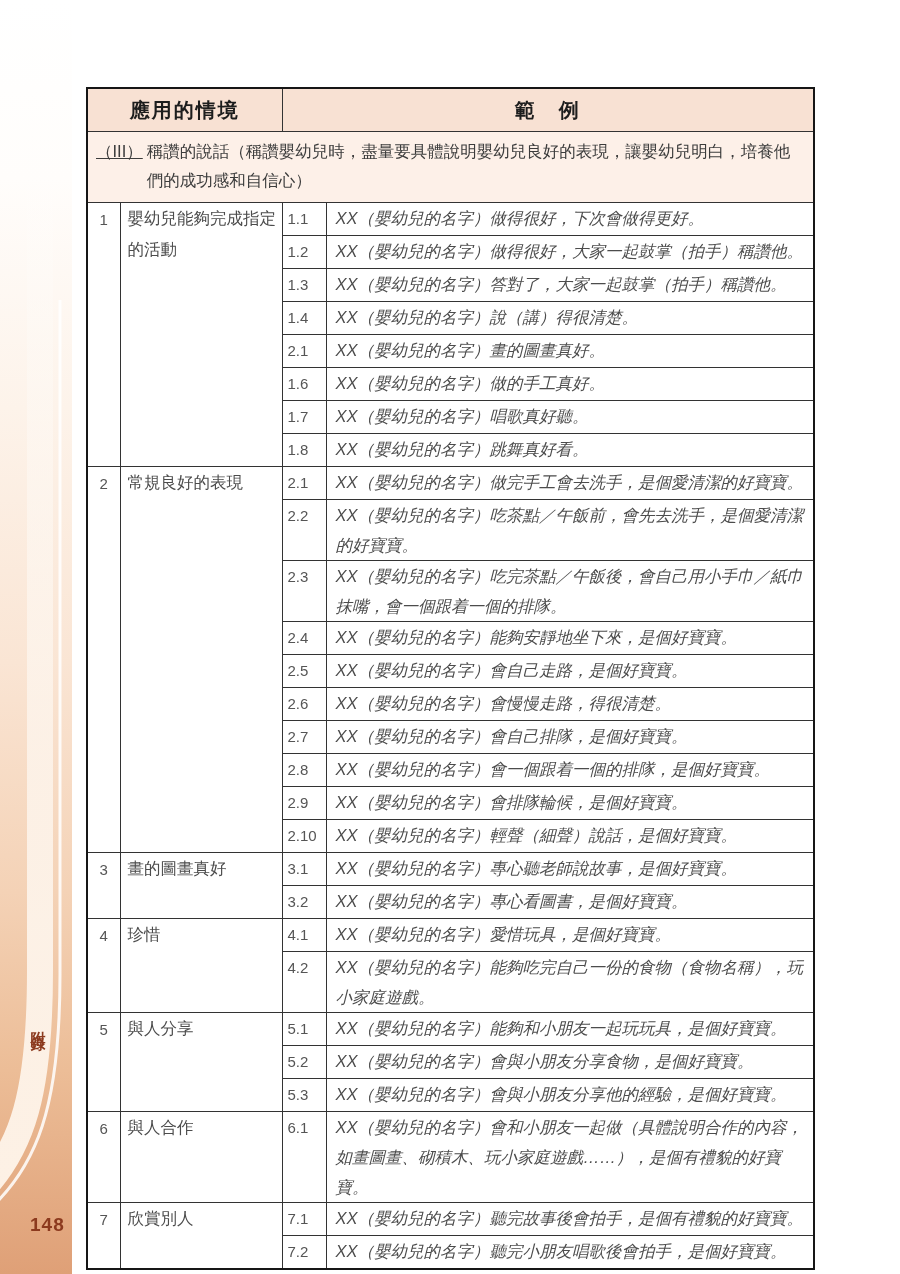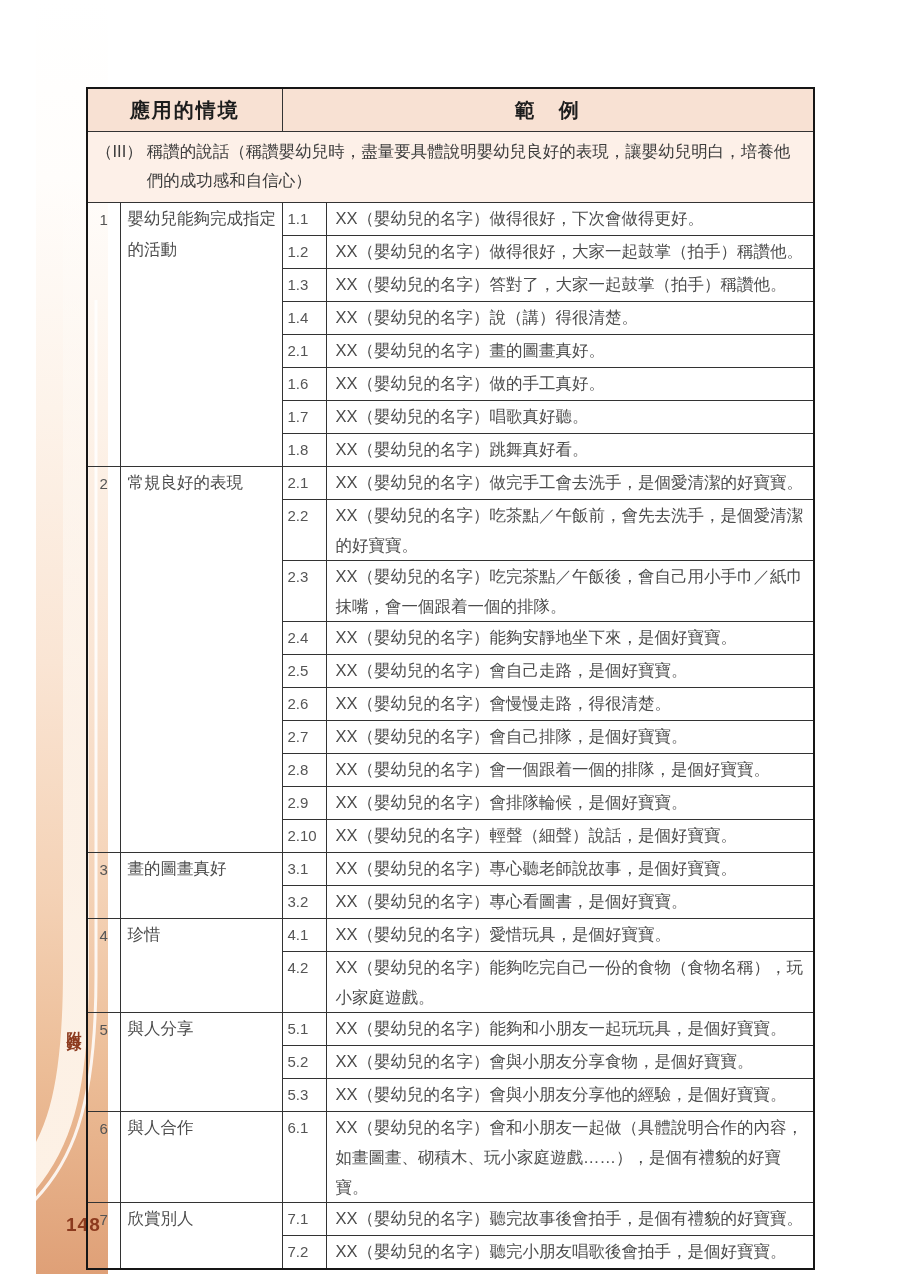--- a/index.html
+++ b/index.html
@@ -9,21 +9,20 @@
     background:#ffffff;
     overflow:hidden;
     font-family:"Liberation Sans","DejaVu Sans",sans-serif;
   }
   
   .sidebar{
     position:absolute;left:0;top:0;width:72px;height:1274px;
     background:linear-gradient(180deg,
       #ffffff 0%, #fffdfb 14%, #fdf3ea 32%, #fae5d4 52%,
       #f4d2b6 70%, #ecbd97 84%, var(--sidebar-bottom) 100%);
-    margin-left:36px;
   }
   .sidebar svg{position:absolute;left:0;top:0;}
   .appendix-label{
     position:absolute;left:28px;top:1019px;
     writing-mode:vertical-rl;text-orientation:upright;
     font-size:15px;font-weight:bold;letter-spacing:5px;
     color:var(--accent-text);
   }
   .page-number{
     position:absolute;left:30px;top:1214px;
@@ -47,37 +46,37 @@
     font-size:20px;font-weight:bold;color:#1d1d1d;
     text-align:center;letter-spacing:2px;
     border-bottom-width:2.5px;
   }
   td.section{
     background:var(--section-bg);
     color:#3c3c3c;font-size:16.5px;line-height:29px;
     padding:5px 8px 7px 8px;
   }
   .secflex{display:flex;align-items:flex-start;}
-  .sec-prefix{flex:0 0 auto;padding-right:4px;white-space:nowrap;}
+  .sec-prefix{flex:0 0 auto;padding-right:4px;white-space:nowrap;text-decoration:underline;}
   .sec-text{flex:1 1 auto;}
   td.gno{
     text-align:center;vertical-align:top;
     line-height:31px;font-size:15px;color:#555555;
   }
   td.sit{
     vertical-align:top;line-height:31px;
     padding:0 4px 0 7px;font-size:16.5px;color:#4c4c4c;margin-left:35px;
   }
   td.eno{
     vertical-align:top;line-height:30px;height:30px;
     padding-left:5px;font-size:15px;color:#555555;
   }
   td.etx{
     vertical-align:top;line-height:30px;height:30px;
-    padding:0 3px 0 9px;font-size:16.5px;color:#4c4c4c;
+    padding:0 3px 0 9px;font-size:16.5px;color:#4c4c4c;font-style:italic;
   }
 </style>
 </head>
 <body>
 
 <div class="page">
 
   <div class="sidebar">
     <svg width="72" height="1274" viewBox="0 0 72 1274">
       <defs>

